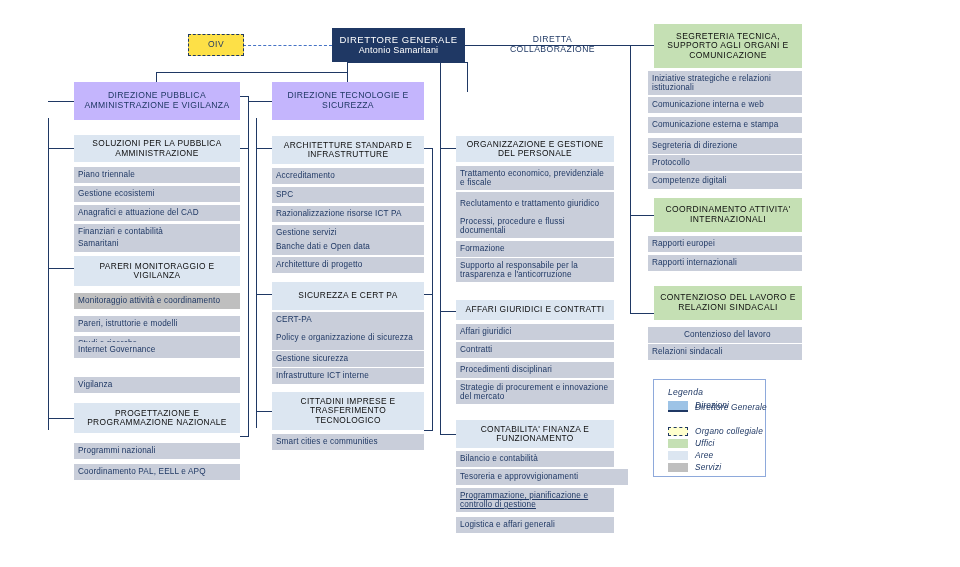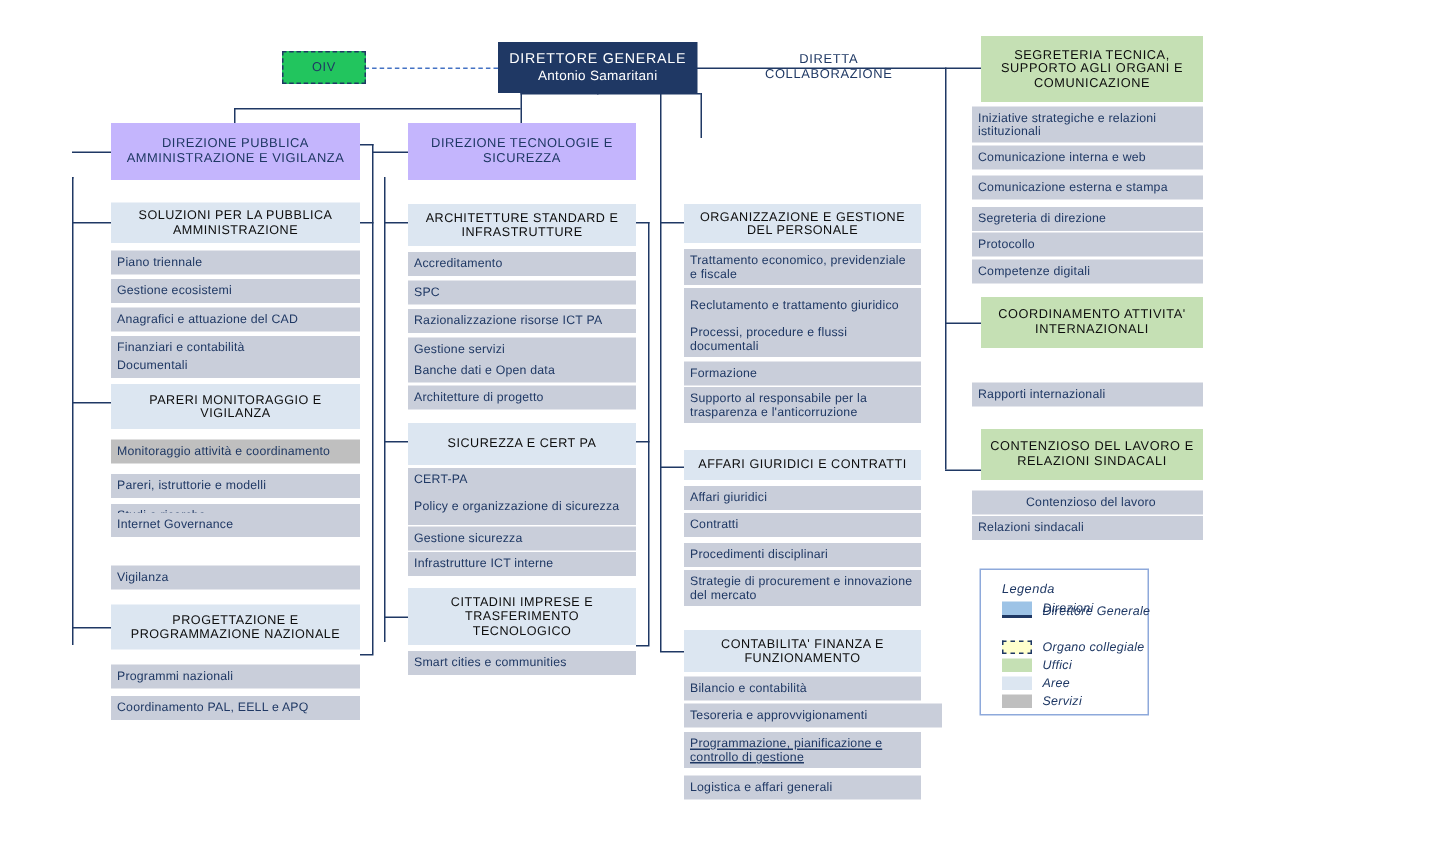--- a/index.html
+++ b/index.html
@@ -18,21 +18,21 @@
   .dg{
     background:#1F3864;color:#ffffff;
     font-size:9.5px;letter-spacing:.4px;
     flex-direction:column;padding:3px 4px;
   }
   .dg .l1{font-size:9.5px;letter-spacing:.5px;}
   .dg .l2{font-size:9px;letter-spacing:.2px;}
 
   
   .oiv{
-    background:#22c55e;border:1.4px dashed #1F3864;
+    background:#fde047;border:1.4px dashed #1F3864;
     color:#1F3864;font-size:8.5px;letter-spacing:.5px;
   }
 
   
   .direzione{
     background:#c4b5fd;color:#1F3864;
     font-size:8.6px;letter-spacing:.35px;padding:2px 3px;
   }
 
   
@@ -157,21 +157,21 @@
   <div class="box servizio" style="left:74px;top:186px;width:166px;height:16px;">
     <span>Gestione ecosistemi</span>
     </div>
   <div class="box servizio" style="left:74px;top:205px;width:166px;height:16px;">
     <span>Anagrafici e attuazione del CAD</span>
     </div>
   <div class="box servizio" style="left:74px;top:224px;width:166px;height:16px;">
     <span>Finanziari e contabilità</span>
     </div>
   <div class="box servizio" style="left:74px;top:236px;width:166px;height:16px;">
-    <span>Documentali</span>
+    <span>Samaritani</span>
     </div>
 
   <div class="box area" style="left:74px;top:256px;width:166px;height:30px;">
     <span>PARERI MONITORAGGIO E VIGILANZA</span>
   </div>
   <div class="box servizio dark" style="left:74px;top:293px;width:166px;height:16px;">
     <span>Monitoraggio attività e coordinamento</span>
     </div>
   <div class="box servizio" style="left:74px;top:316px;width:166px;height:16px;">
     <span>Pareri, istruttorie e modelli</span>
@@ -314,20 +314,23 @@
   <div class="box servizio" style="left:648px;top:155px;width:154px;height:16px;">
     <span>Protocollo</span>
     </div>
   <div class="box servizio" style="left:648px;top:173px;width:154px;height:16px;">
     <span>Competenze digitali</span>
     </div>
 
   <div class="box ufficio" style="left:654px;top:198px;width:148px;height:34px;">
     <span>COORDINAMENTO ATTIVITA' INTERNAZIONALI</span>
   </div>
+  <div class="box servizio" style="left:648px;top:236px;width:154px;height:16px;">
+    <span>Rapporti europei</span>
+    </div>
   <div class="box servizio" style="left:648px;top:255px;width:154px;height:16px;">
     <span>Rapporti internazionali</span>
     </div>
 
   <div class="box ufficio" style="left:654px;top:286px;width:148px;height:34px;">
     <span>CONTENZIOSO DEL LAVORO E RELAZIONI SINDACALI</span>
   </div>
   <div class="box servizio" style="left:648px;top:327px;width:154px;height:16px;padding-left:36px;">
     <span>Contenzioso del lavoro</span>
     </div>

